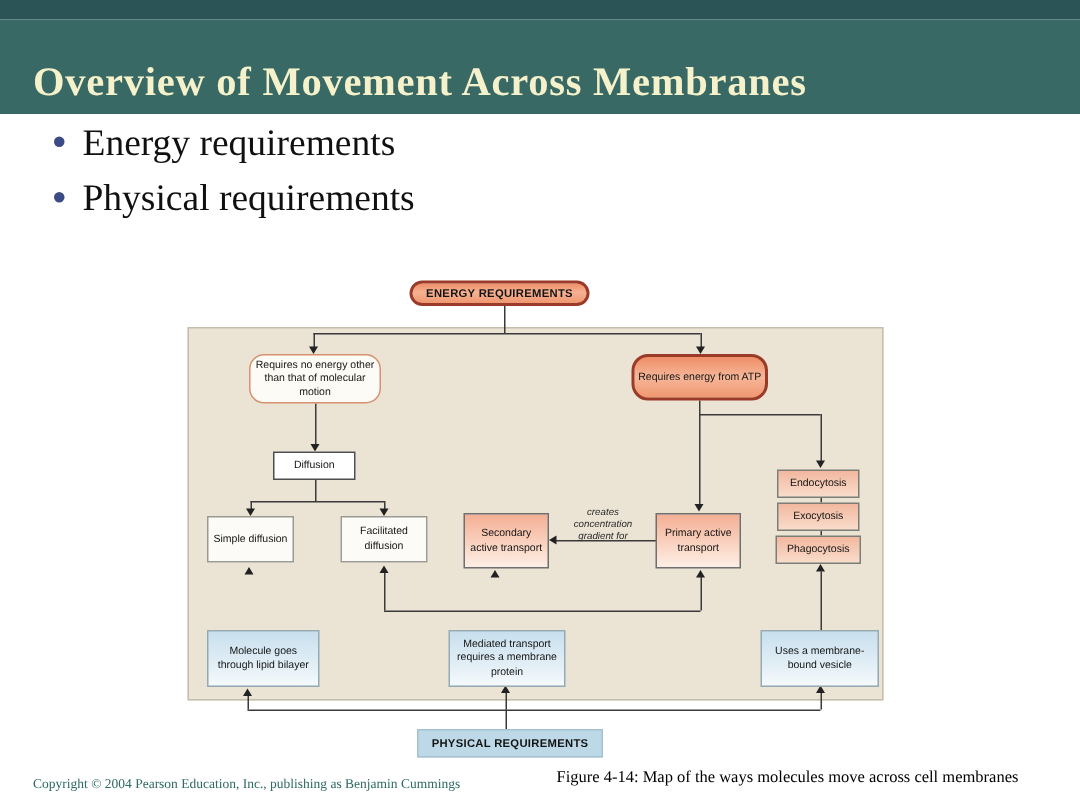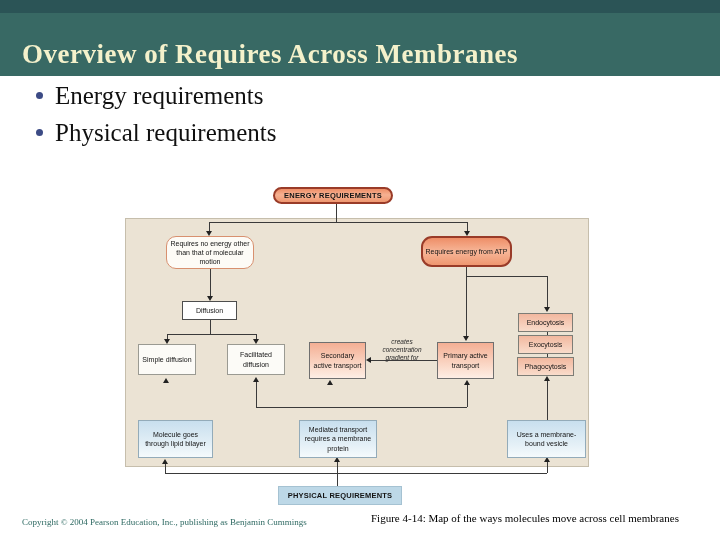--- a/index.html
+++ b/index.html
@@ -53,21 +53,21 @@
   .copyright{position:absolute;left:22px;top:517px;font-family:"Liberation Serif",serif;
              font-size:9px;color:#2f6a63;}
   .caption{position:absolute;left:371px;top:512px;font-family:"Liberation Serif",serif;
            font-size:11px;color:#000000;}
 </style>
 </head>
 <body>
 
 <div class="topstrip"></div>
 <div class="banner">
-  <div class="title">Overview of Requires Across Membranes</div>
+  <div class="title">Overview of Movement Across Membranes</div>
 </div>
 <div class="bullet-row" style="top:82px;">
   <span class="bullet-dot"></span><span>Energy requirements</span>
 </div>
 <div class="bullet-row" style="top:119px;">
   <span class="bullet-dot"></span><span>Physical requirements</span>
 </div>
 
 <div class="panel"></div>
 

